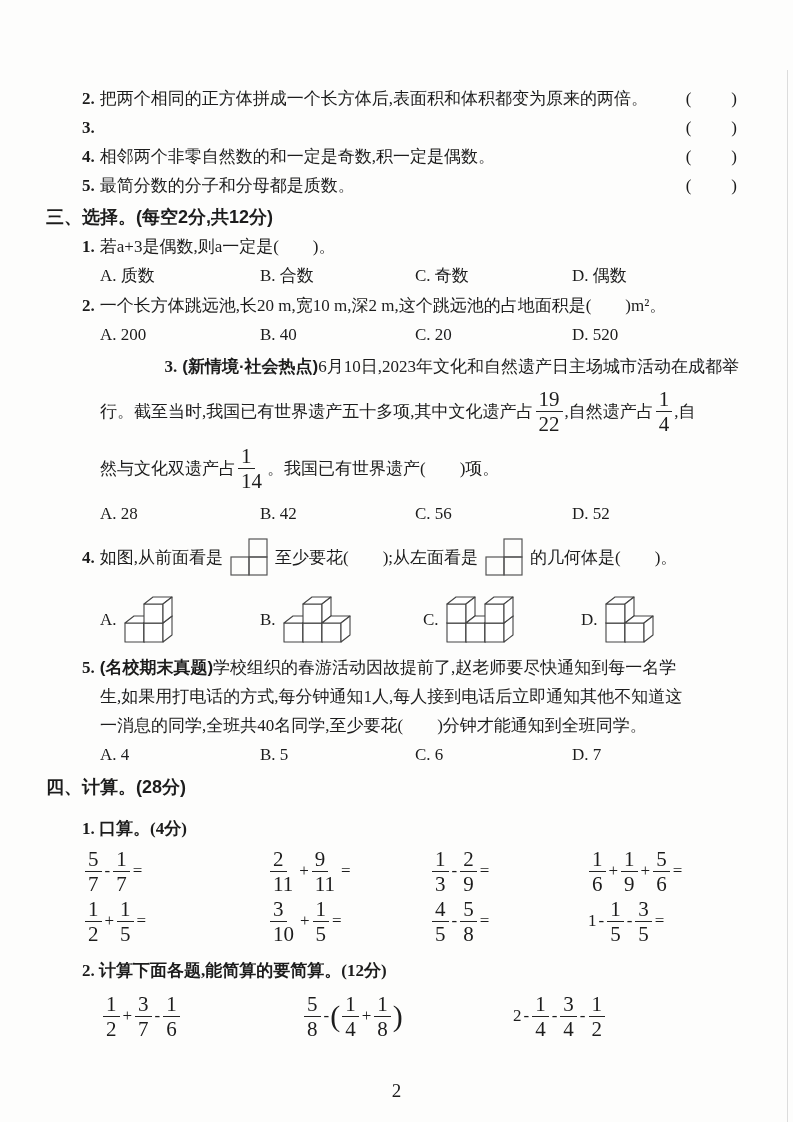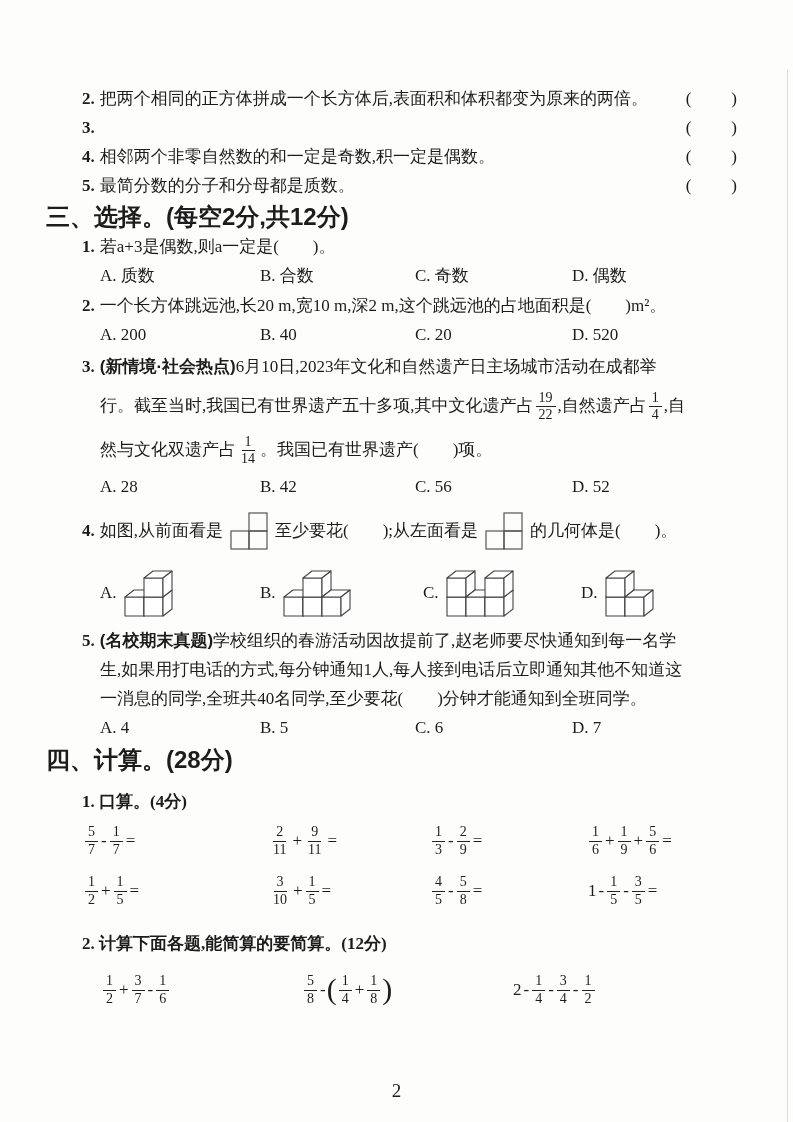--- a/index.html
+++ b/index.html
@@ -11,30 +11,30 @@
     padding:84px 54px 0 46px;overflow:hidden;
   }
   .page::after{content:"";position:absolute;right:5px;top:70px;bottom:0;width:1px;background:#dcdcdc;}
   .qno{font-weight:bold;margin-right:5px;}
   .line{line-height:29px;}
   .tf{display:flex;align-items:baseline;padding-left:36px;}
   .tf .qtext{white-space:nowrap;text-align:center;}
   .tf .bracket{margin-left:auto;letter-spacing:2px;}
   .sec-header{
     font-family:"Liberation Sans","DejaVu Sans",sans-serif;
-    font-weight:bold;font-size:24px;line-height:30px;margin-top:2px;
+    font-weight:bold;font-size:18px;line-height:30px;margin-top:2px;
   }
   .q{padding-left:36px;line-height:29px;}
   .cont{padding-left:54px;}
   .rich{line-height:44px;}
-  .q.rich{line-height:34px;}
+  .q.rich{line-height:34px;text-align:right;}
   .opts{display:grid;grid-template-columns:160px 155px 157px auto;padding-left:54px;line-height:30px;}
   .qtag{font-family:"Liberation Sans","DejaVu Sans",sans-serif;font-weight:bold;}
-  .frac{display:inline-flex;flex-direction:column;align-items:center;vertical-align:middle;
-        margin:4px 2px;font-size:14px;line-height:1.15;position:relative;top:-1px;}
+  .frac{display:inline-flex;flex-direction:column;align-items:flex-start;vertical-align:middle;
+        margin:4px 2px;font-size:21px;line-height:1.15;position:relative;top:-1px;}
   .frac .fnum{padding:0 3px;border-bottom:1.2px solid #222;}
   .frac .fden{padding:0 3px;}
   .tok{margin:0 1px;}
   .bigparen{font-size:30px;font-weight:400;vertical-align:middle;line-height:1;position:relative;top:-2px;}
   .q4line{display:flex;align-items:center;height:58px;padding-left:36px;line-height:1.3;}
   .q4line .qno{align-self:center;}
   .viewshape{margin:0 6px;flex:0 0 auto;}
   .figrow{display:grid;grid-template-columns:160px 163px 158px auto;padding-left:54px;
           height:66px;align-items:center;}
   .figopt{display:flex;align-items:center;gap:6px;}

